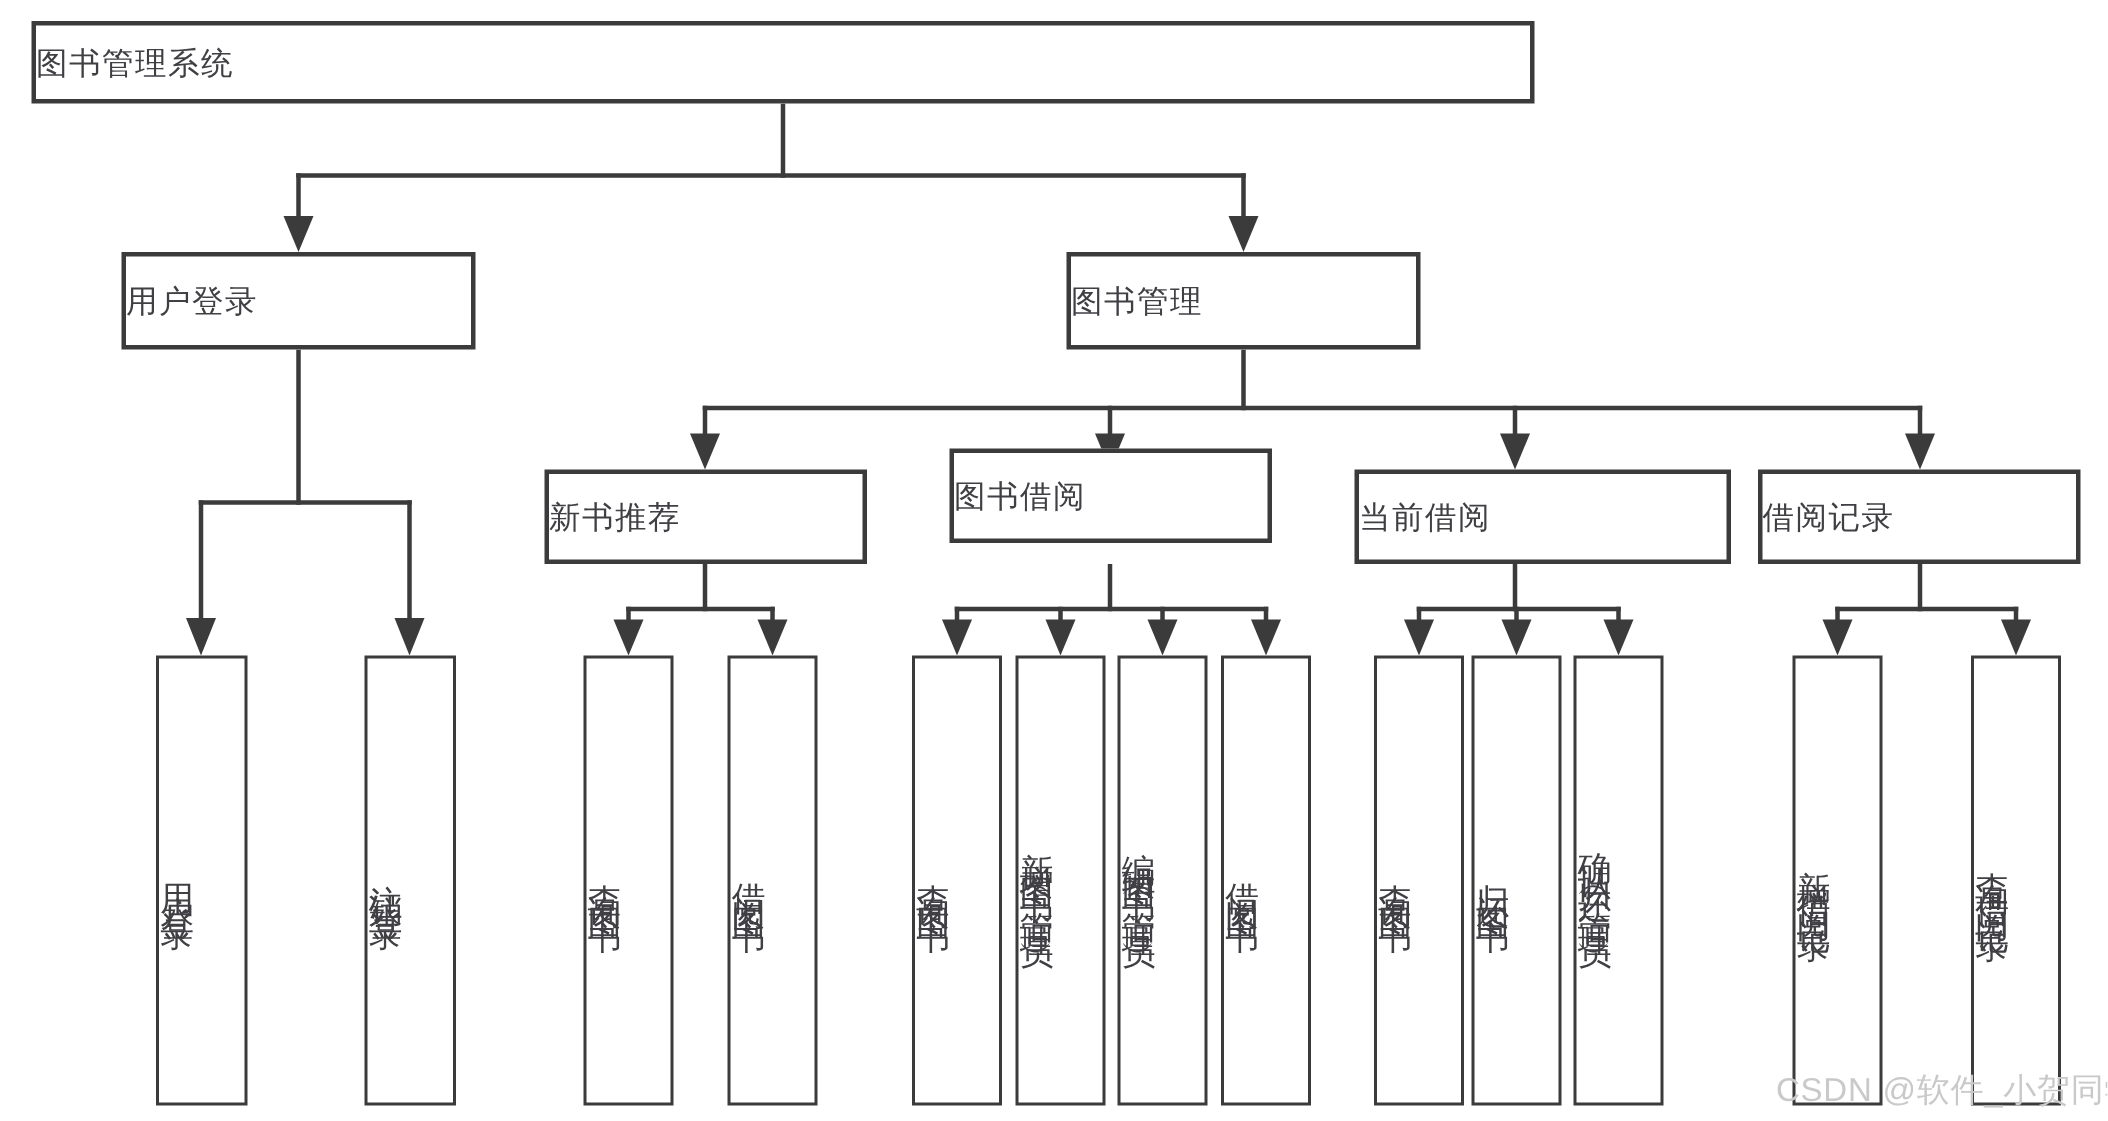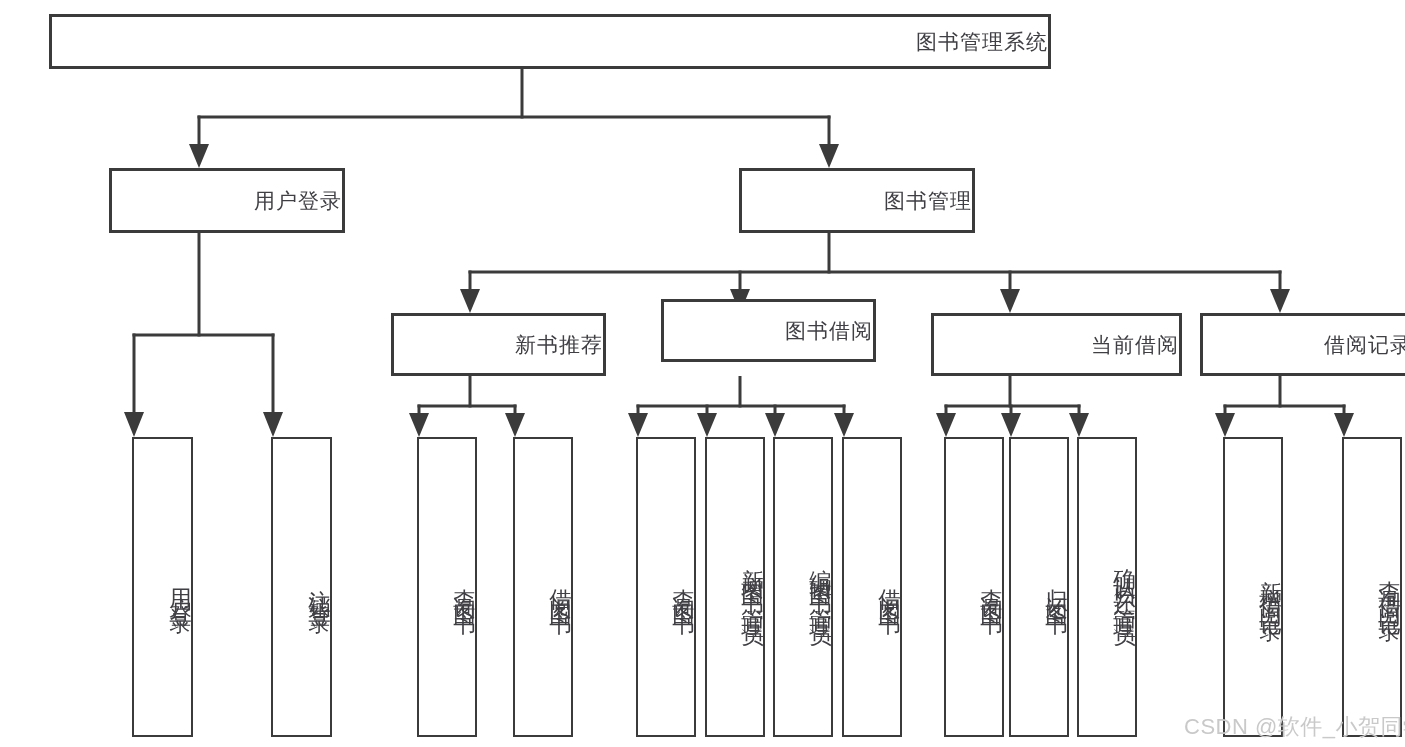--- a/index.html
+++ b/index.html
@@ -27,23 +27,22 @@
     width: 1405px; height: 747px;
     color: var(--line);
   }
 
   .node {
     position: absolute;
     background: var(--box_bg);
     border: 3px solid var(--line);
     display: flex;
     align-items: center;
-    justify-content: flex-end;
+    justify-content: flex-start;
     color: var(--text);
-    margin-left: 28px;
   }
 
   .hbox { font-size: 21px; letter-spacing: 1px; }
 
   .vbox { border-width: 2.5px; }
   .vbox .vlabel {
     writing-mode: vertical-rl;
     text-orientation: mixed;
     font-size: 22.5px;
     letter-spacing: 8px;

